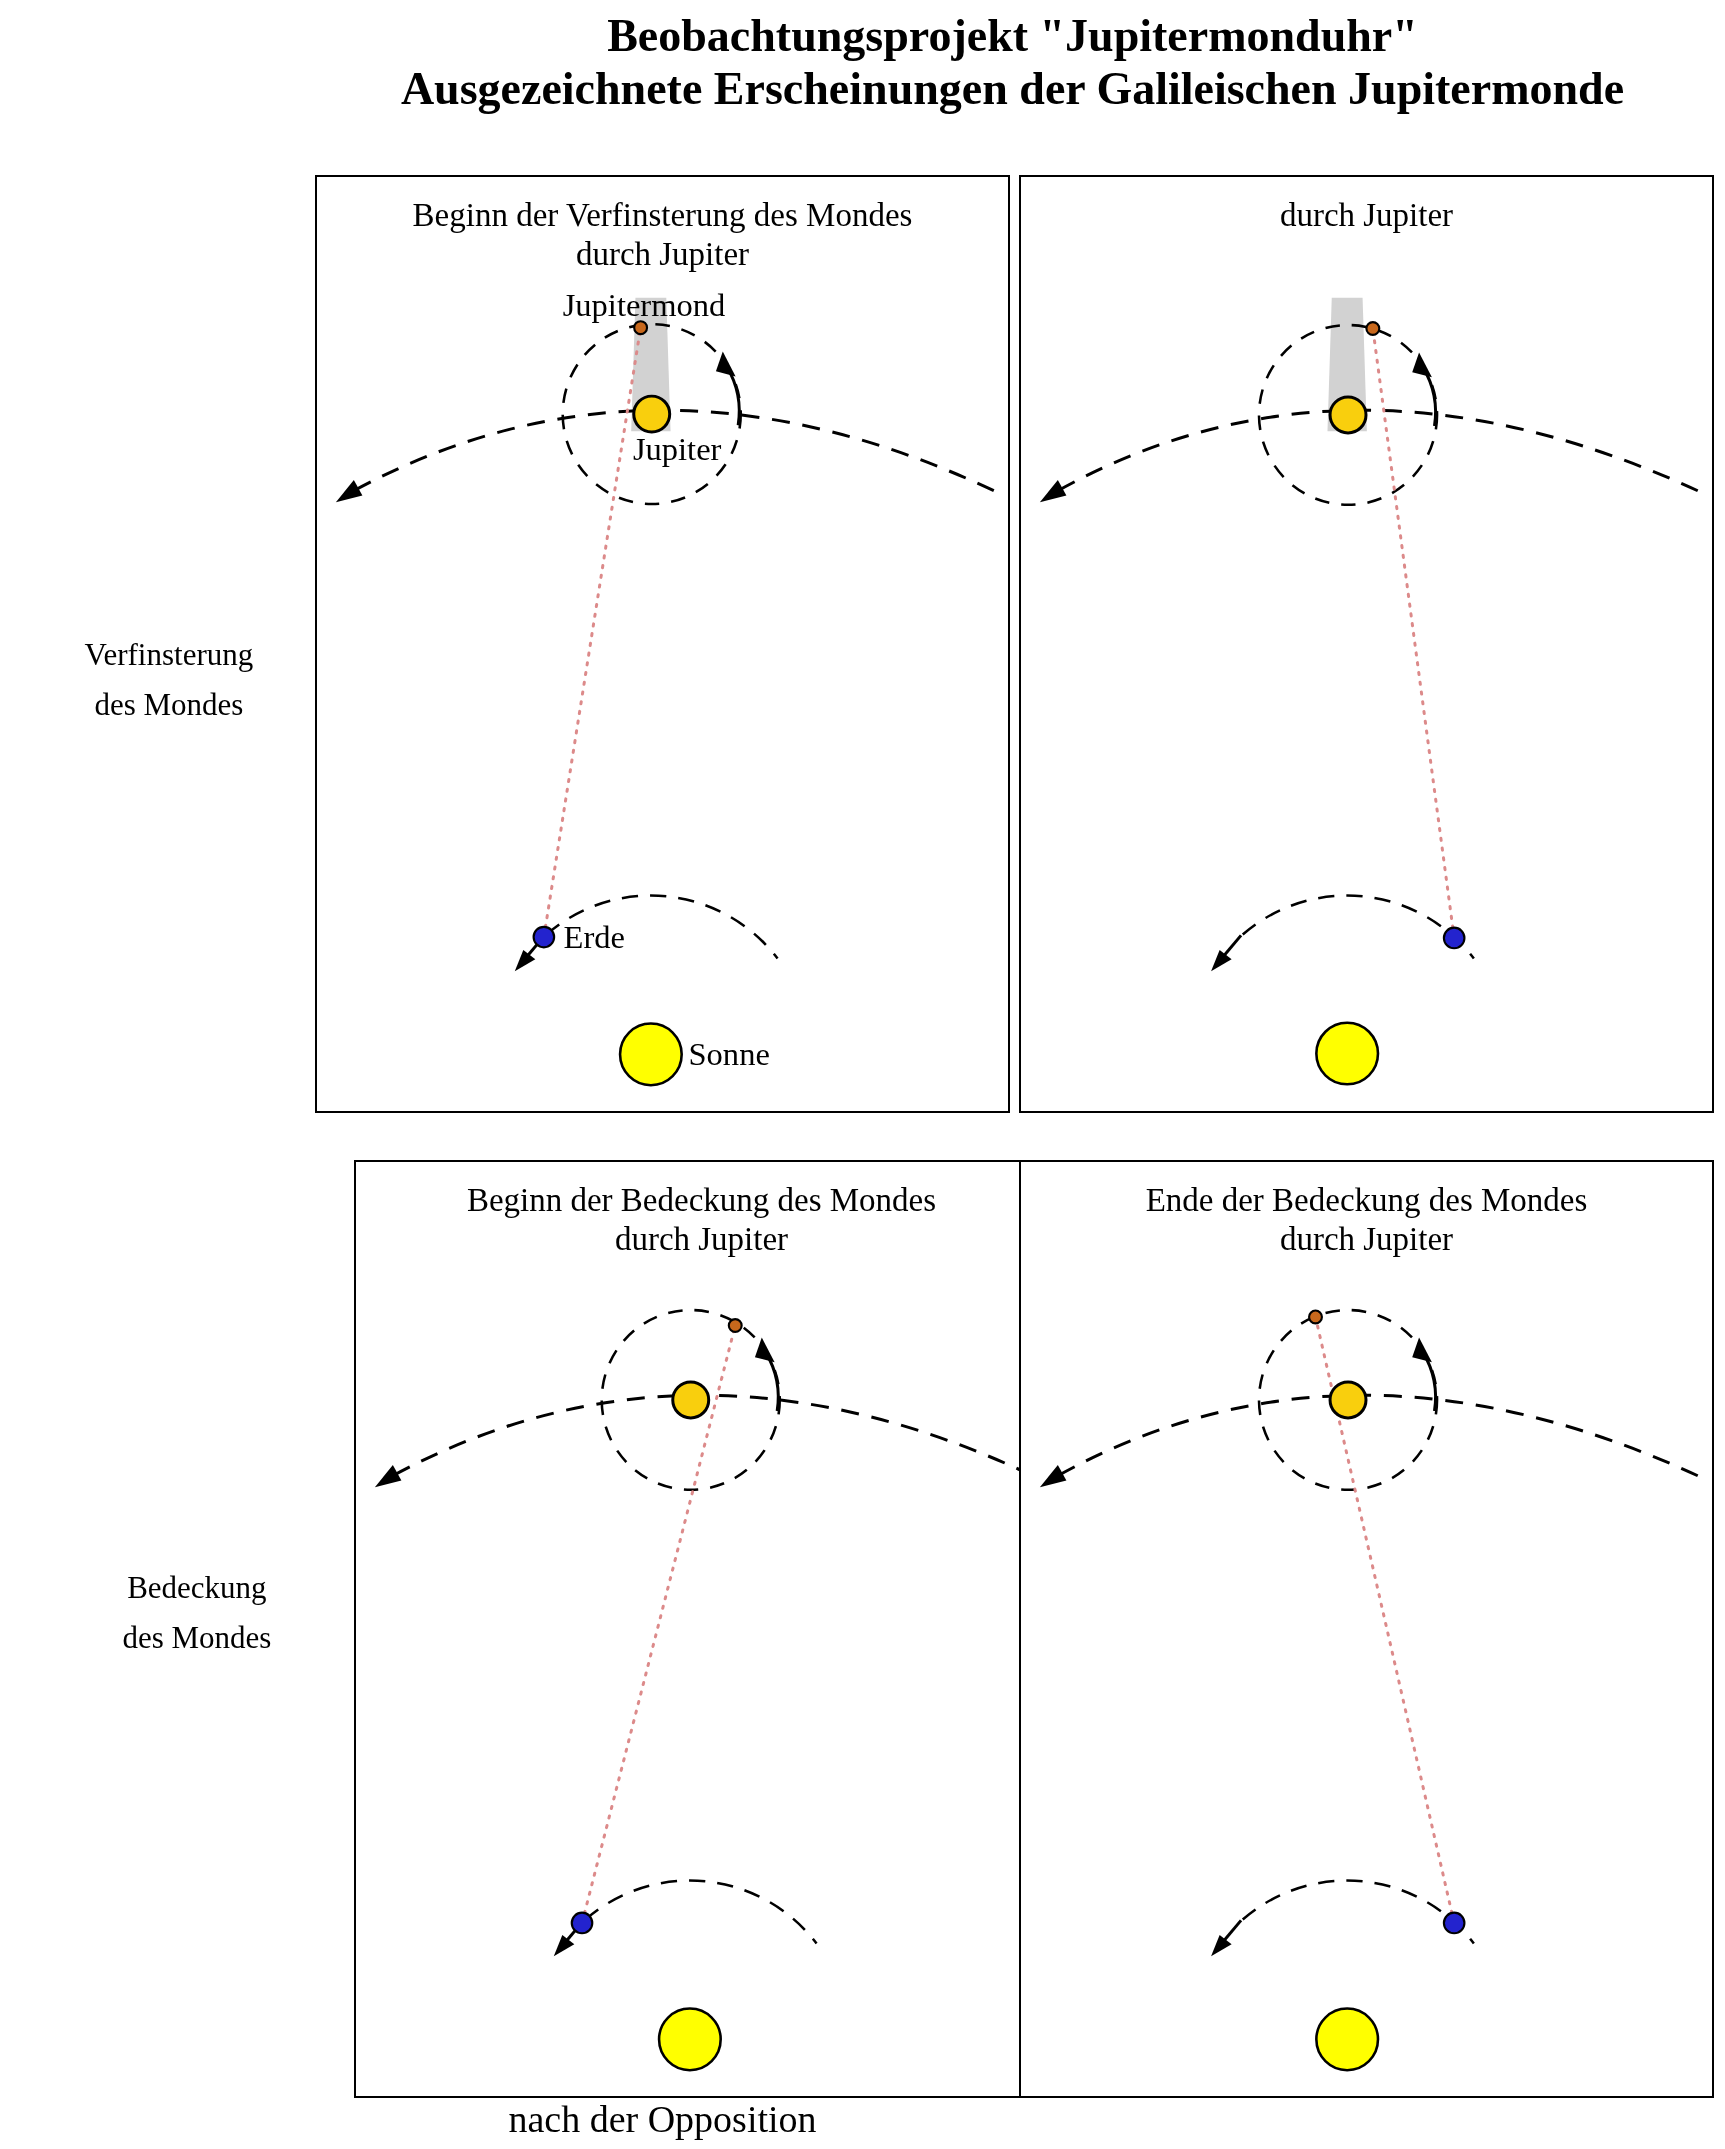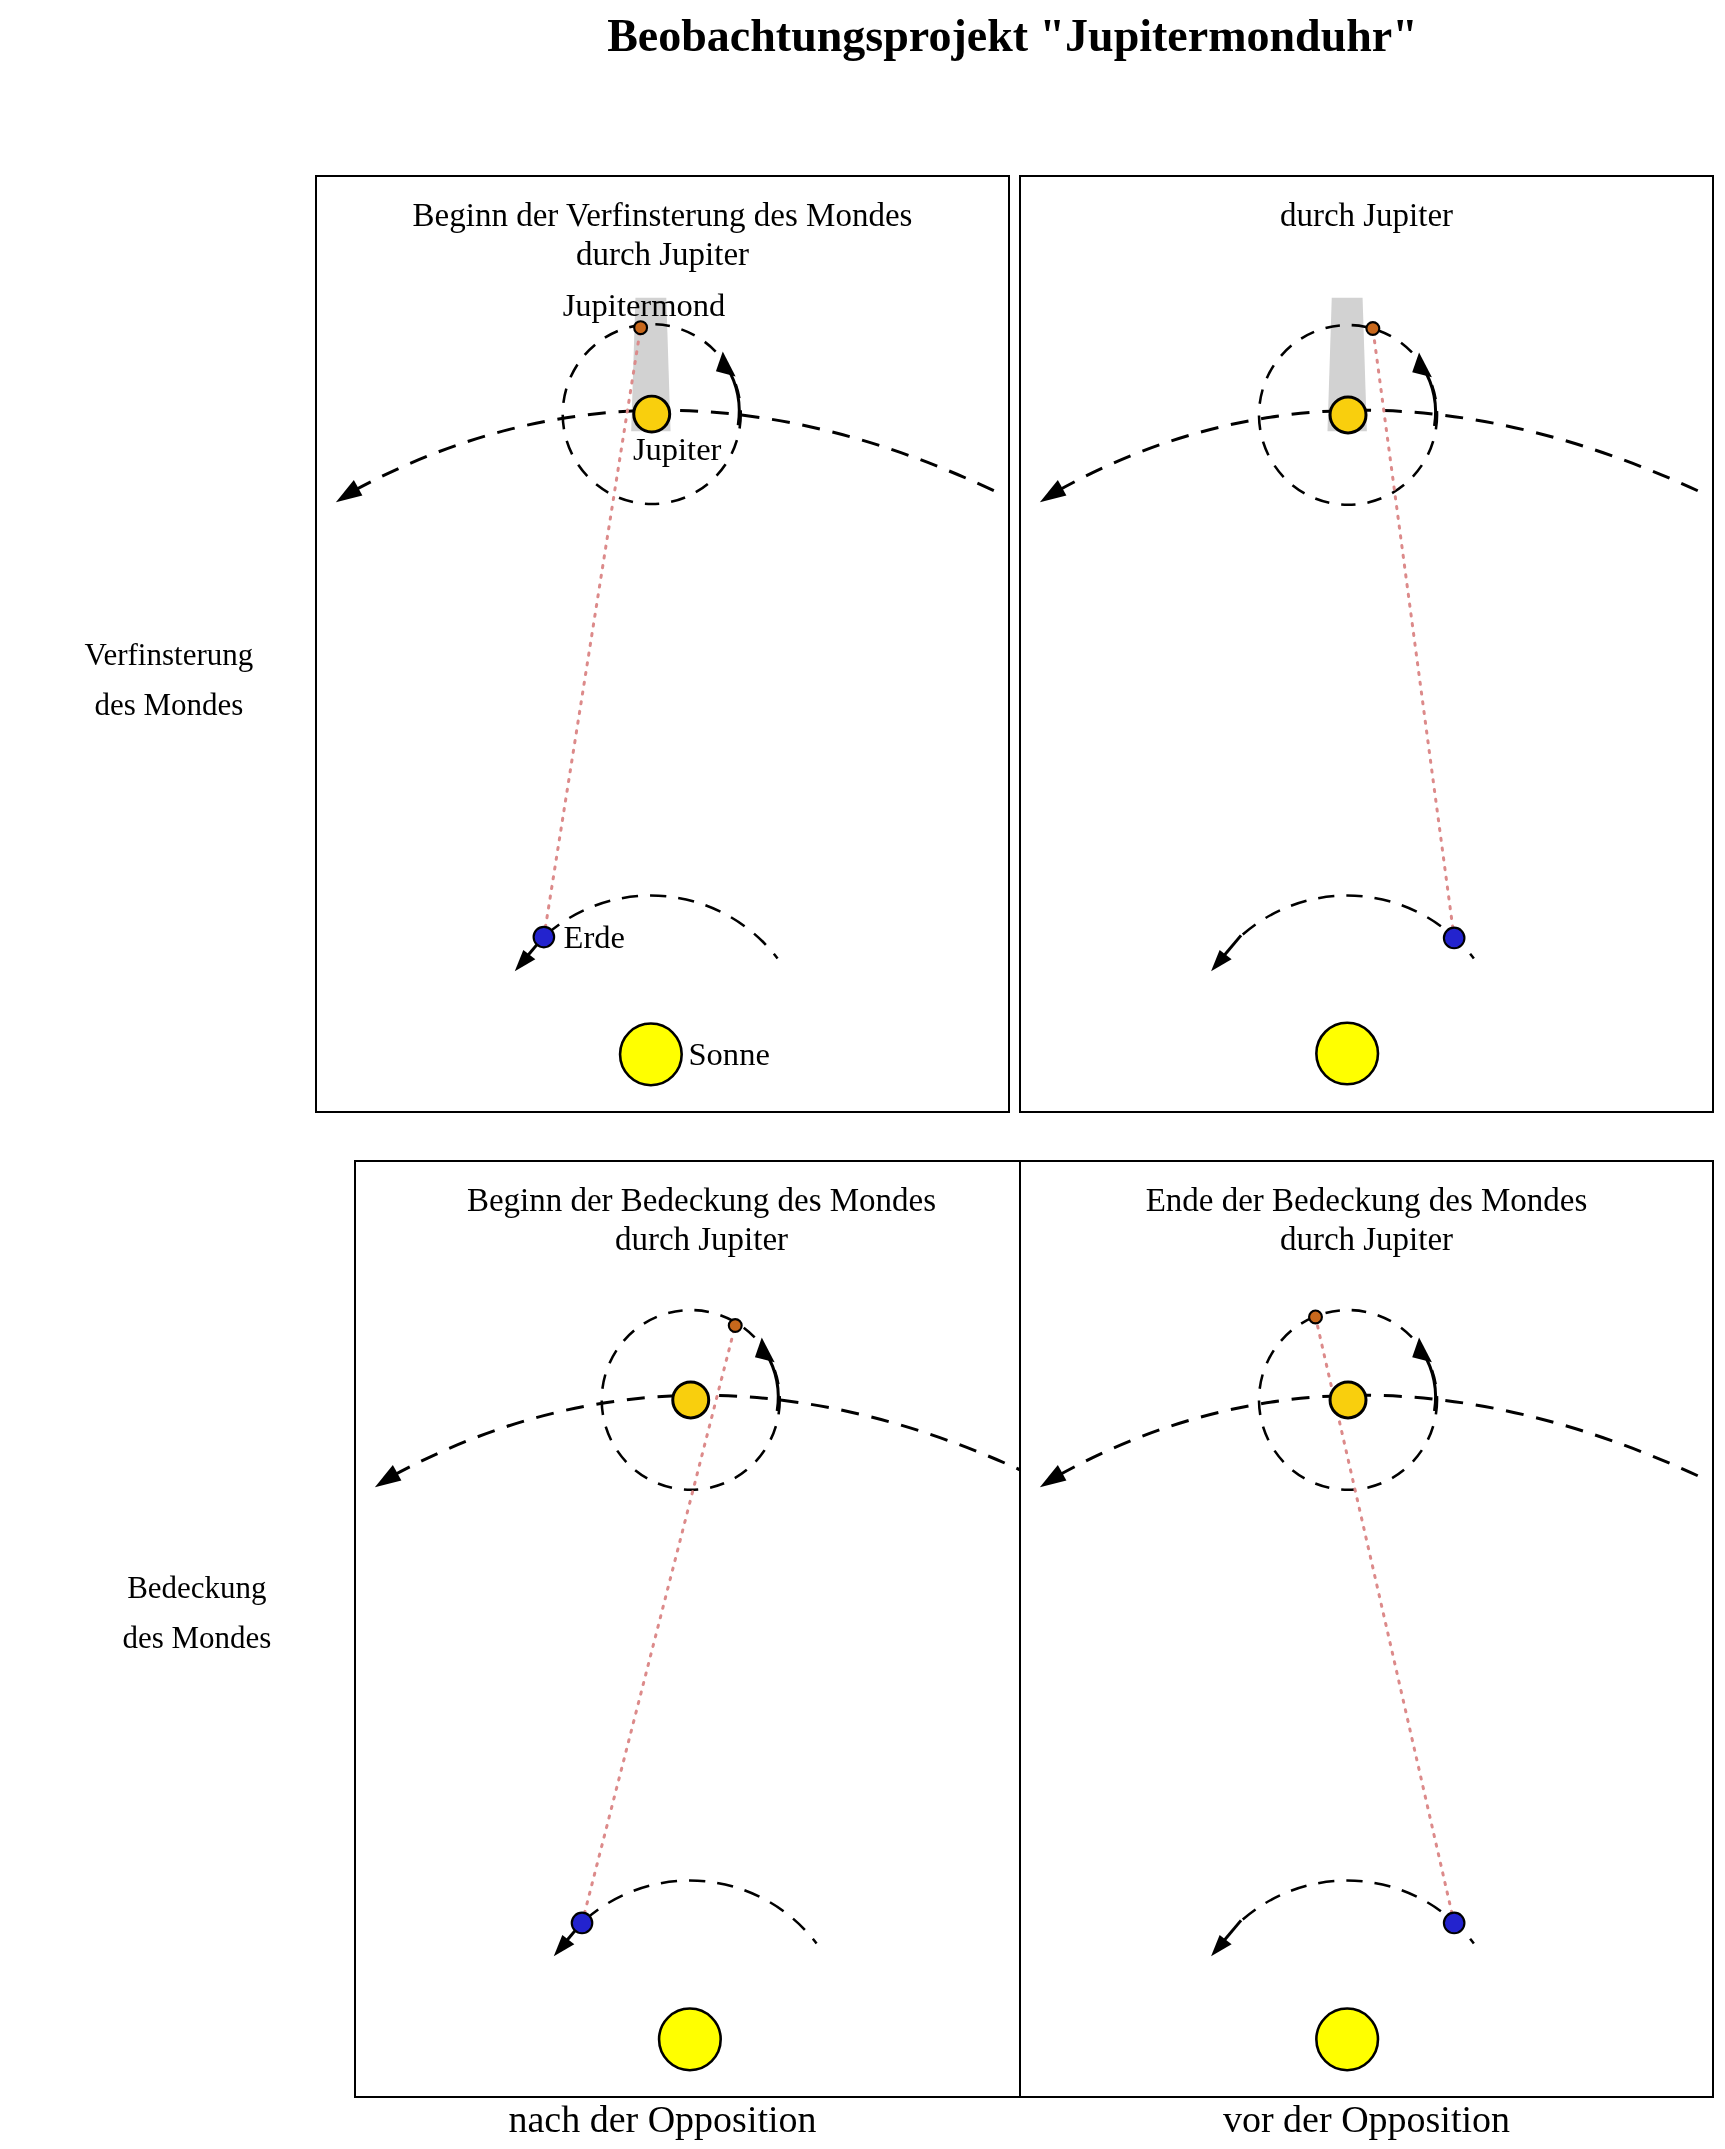--- a/index.html
+++ b/index.html
@@ -36,20 +36,21 @@
   .caption.left{left:315px;}
   .caption.right{left:1019px;}
 </style>
 </head>
 <body>
 
 <div class="stage">
 
   <div class="main-title">
     <div>Beobachtungsprojekt "Jupitermonduhr"</div>
+    <div>Ausgezeichnete Erscheinungen der Galileischen Jupitermonde</div>
   </div>
 
   <div class="row-label r1">
     <div>Verfinsterung</div>
     <div>des Mondes</div>
   </div>
 
   <div class="row-label r2">
     <div>Bedeckung</div>
     <div>des Mondes</div>
@@ -142,16 +143,15 @@
         <polygon points="465,205 480,234 457,228" fill="#000000"></polygon>
         <line x1="506" y1="889" x2="344" y2="181" stroke="#DC8A8A" stroke-width="3.5" stroke-dasharray="2.5 9" stroke-linecap="round"></line>
         <circle cx="381" cy="1025" r="36" fill="#FFFF00" stroke="#000000" stroke-width="3"></circle>
         <circle cx="382" cy="278" r="21" fill="#F9CF0D" stroke="#000000" stroke-width="3.5"></circle>
         <circle cx="344" cy="181" r="7.5" fill="#C8681C" stroke="#000000" stroke-width="2.5"></circle>
         <circle cx="506" cy="889" r="12" fill="#2323CE" stroke="#000000" stroke-width="2.5"></circle>
       </svg>
     </div>
 
   <div class="caption left">nach der Opposition</div>
-  <div class="caption right">vor der Opposition</div>
 
 </div>
 
 
 </body></html>

